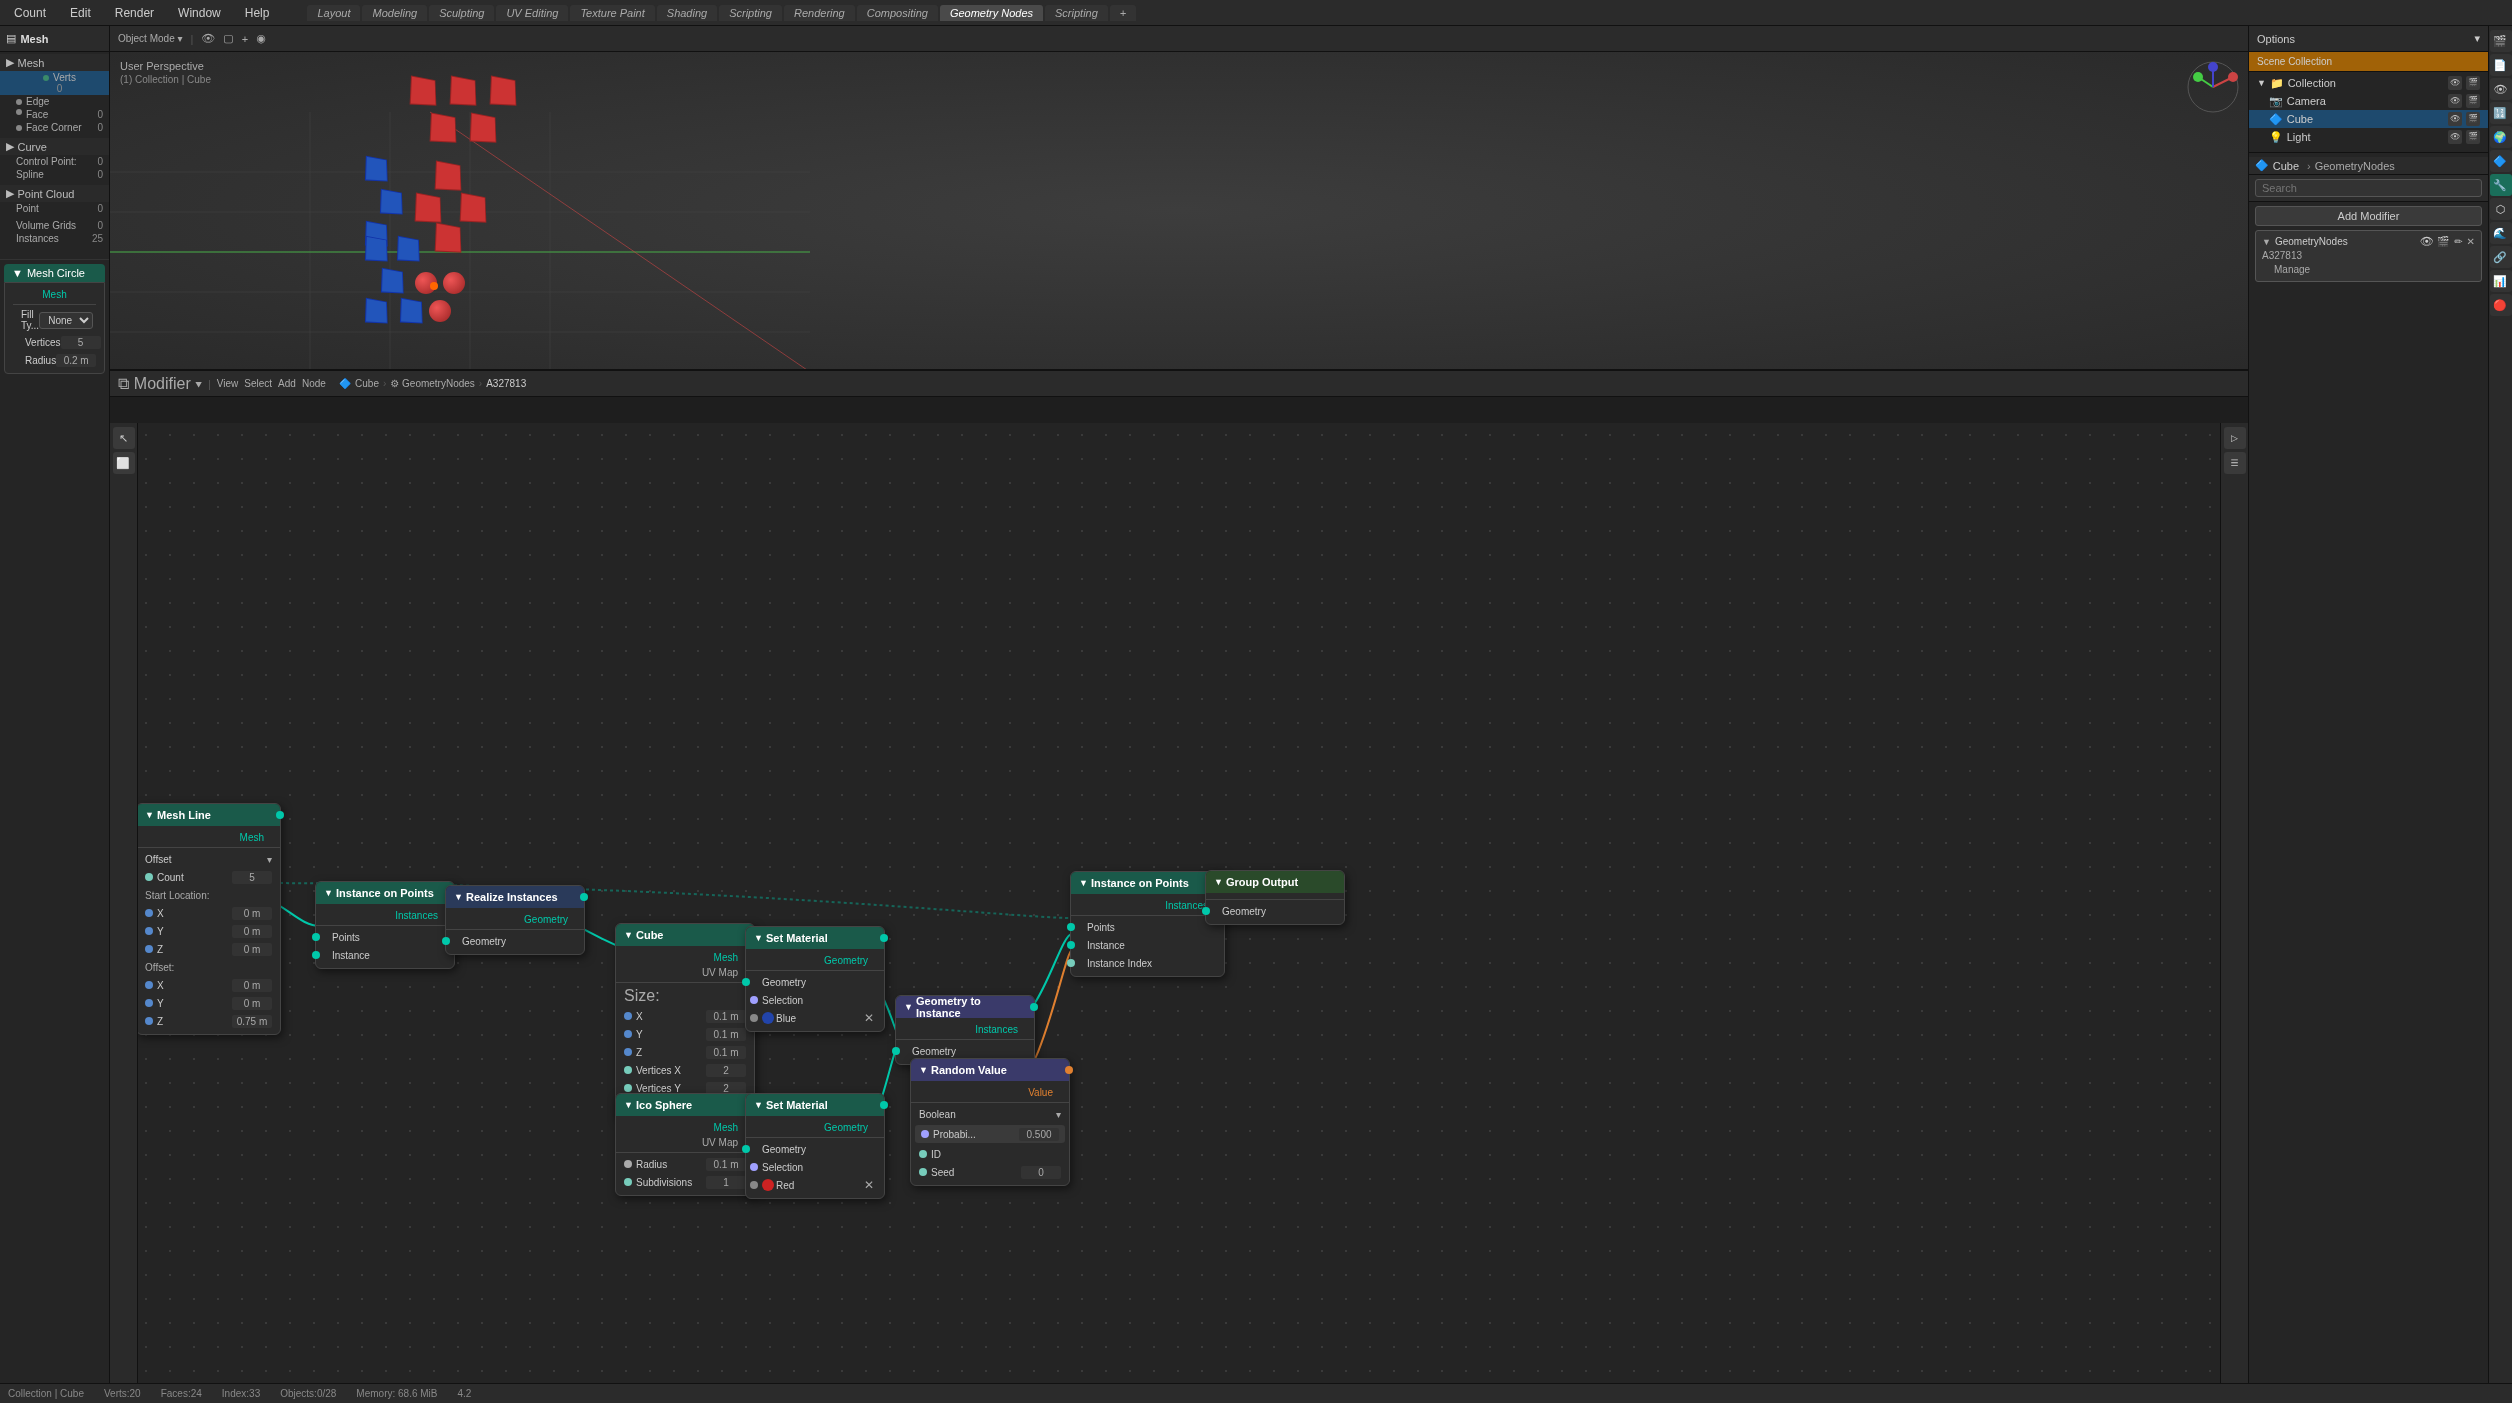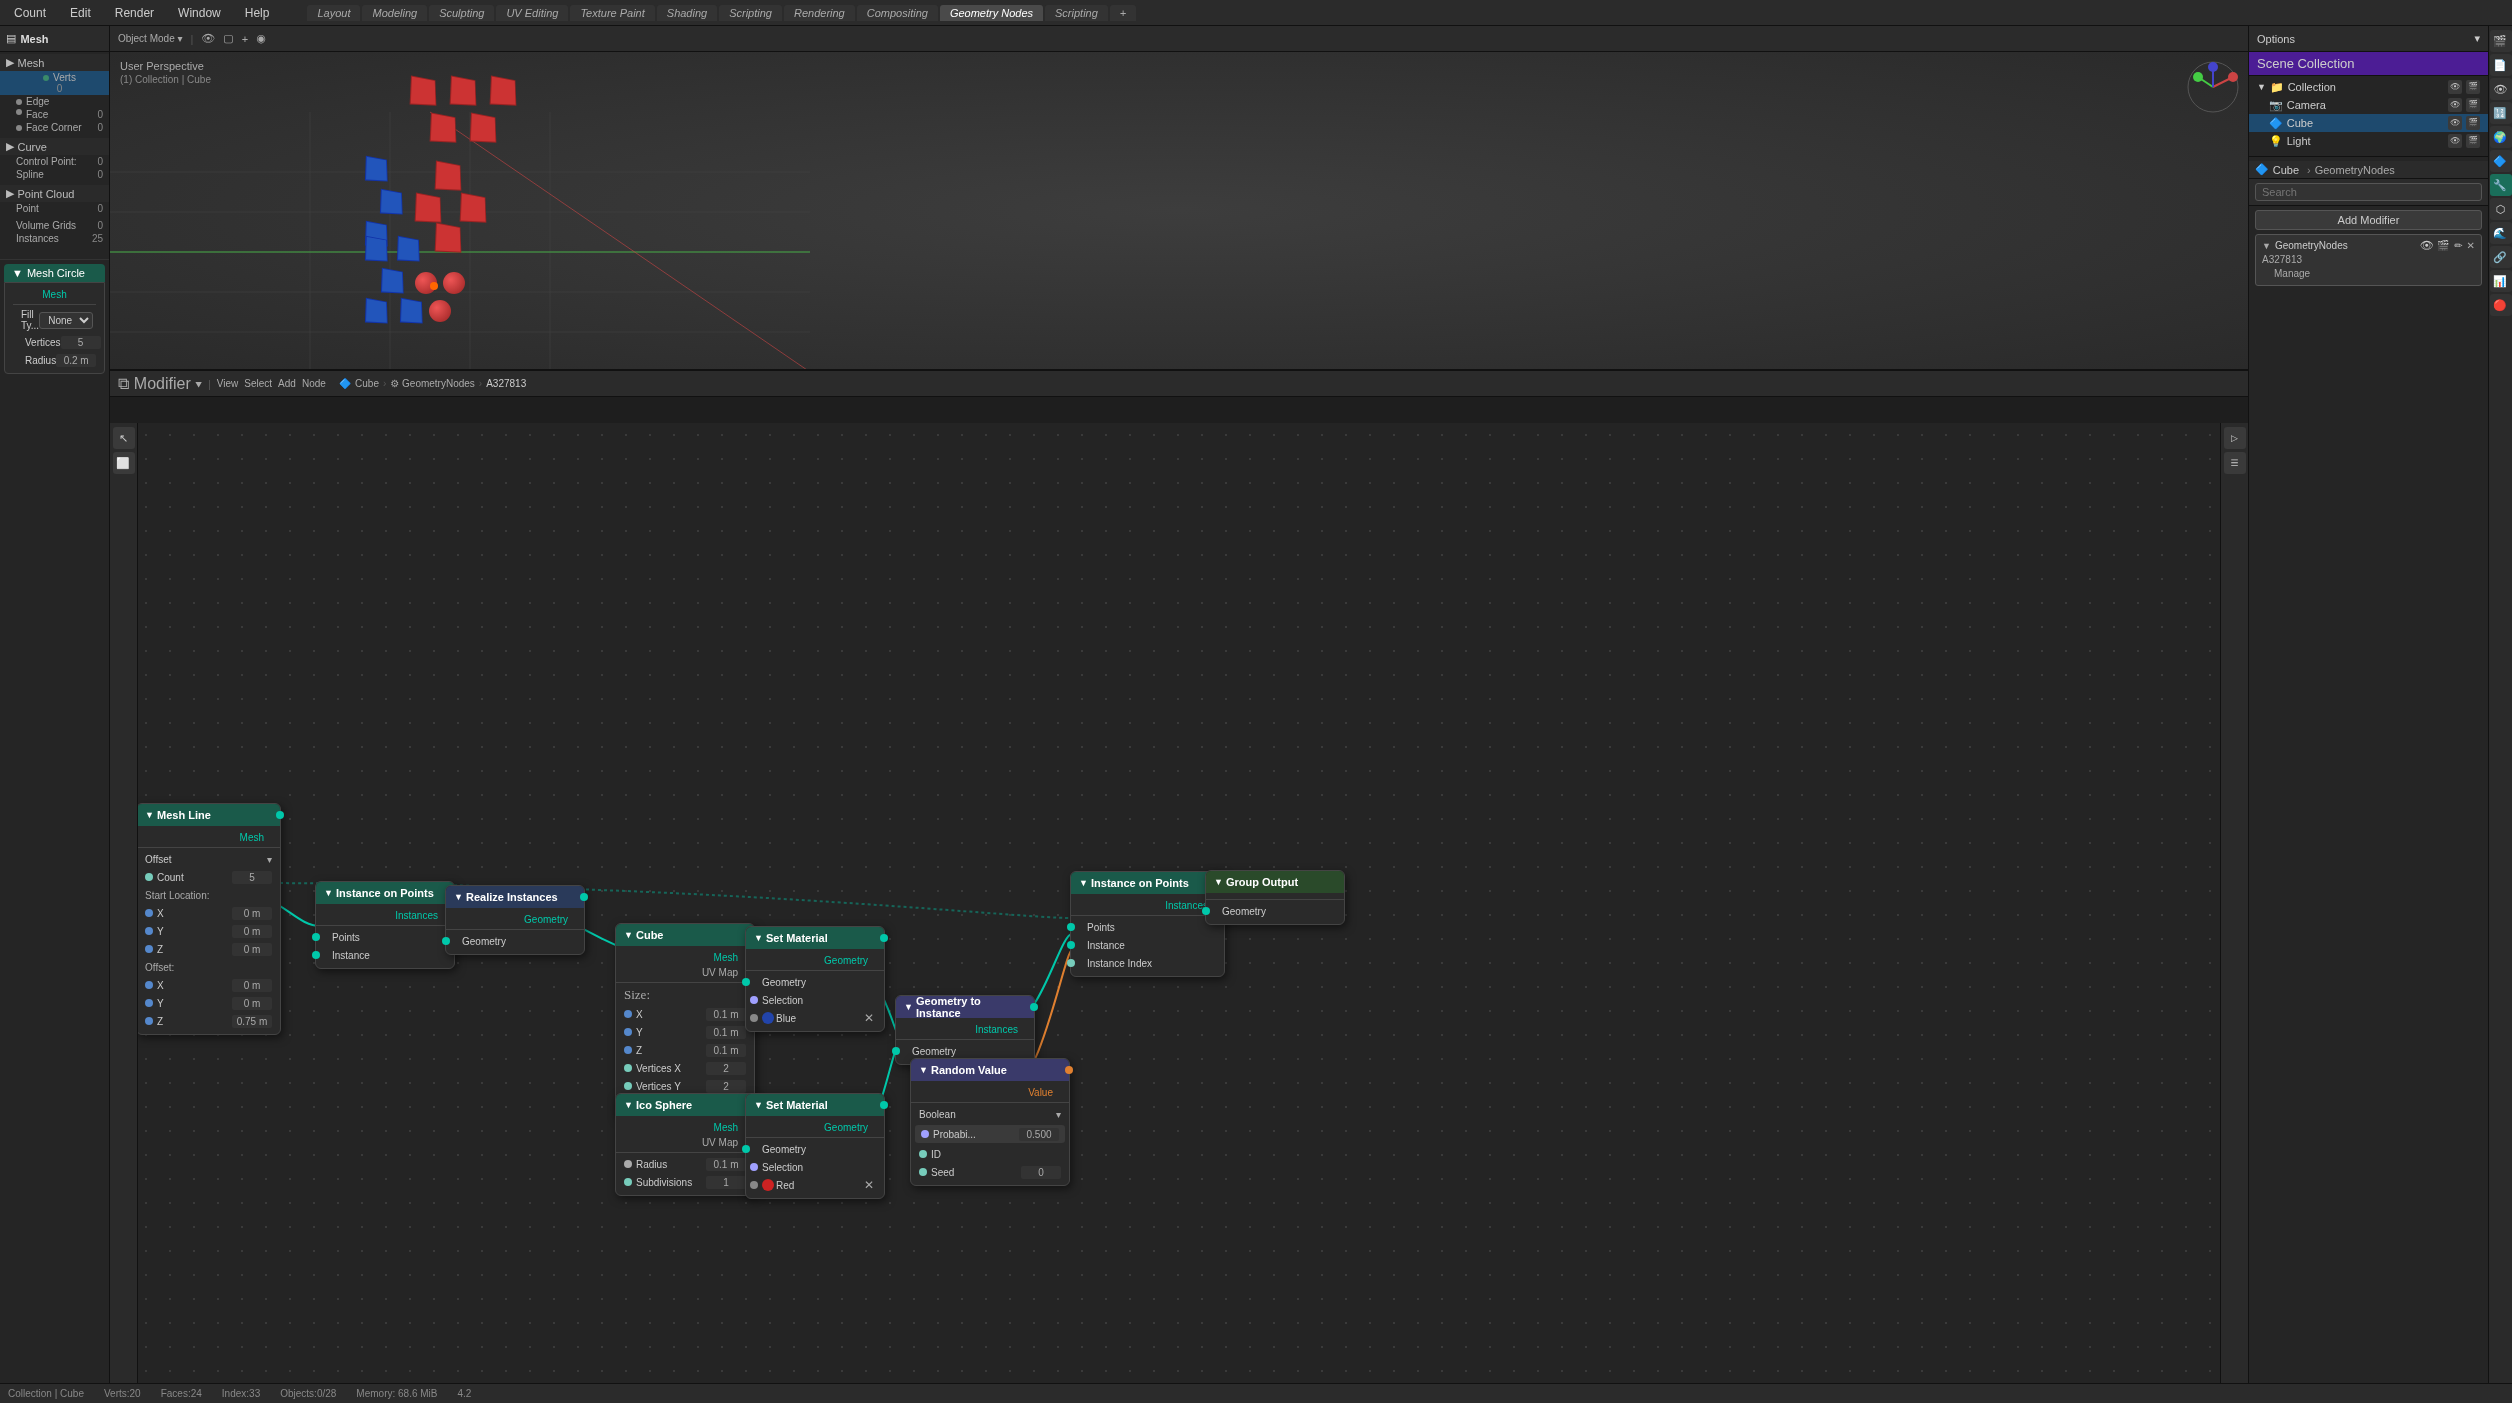--- a/index.html
+++ b/index.html
@@ -795,21 +795,21 @@
         <div class="node node-cube" style="left:505px; top:500px; width:140px;">
           <div class="node-header">
             <span style="font-size:9px;">▼</span>&nbsp;
             <span>Cube</span>
             <div class="socket socket-right socket-geometry" style="top:11px;"></div>
           </div>
           <div class="node-content">
             <div style="text-align:right; padding:2px 16px 2px 8px; color:#00c8aa; font-size:10px;">Mesh</div>
             <div style="text-align:right; padding:2px 16px 2px 8px; color:#aaa; font-size:10px;">UV Map</div>
             <div class="node-divider"></div>
-            <div style="padding:2px 8px; color:#aaa; font-size:13px;font-family:Liberation Serif, serif;">Size:</div>
+            <div style="padding:2px 8px; color:#aaa; font-size:16px;">Size:</div>
             <div class="node-row">
               <span style="width:8px;height:8px;border-radius:50%;background:#5588cc;display:inline-block;margin-right:4px;"></span>
               <span class="node-row-label">X</span>
               <span class="node-row-value">0.1 m</span>
             </div>
             <div class="node-row">
               <span style="width:8px;height:8px;border-radius:50%;background:#5588cc;display:inline-block;margin-right:4px;"></span>
               <span class="node-row-label">Y</span>
               <span class="node-row-value">0.1 m</span>
             </div>
@@ -1010,21 +1010,21 @@
 
   </div>
 
   <div class="right-panel">
 
     <div class="right-panel-top">
       <span>Options</span>
       <span>▾</span>
     </div>
 
-    <div style="padding:4px 8px; background:#4c1d95; border-bottom:1px solid #111; font-size:13px; color:#ccc;">Scene Collection</div>
+    <div style="padding:4px 8px; background:#a16207; border-bottom:1px solid #111; font-size:10px; color:#ccc;">Scene Collection</div>
 
     <div class="collection-panel">
       <div class="collection-item">
         <span style="font-size:9px;">▼</span>
         <span>📁</span>
         <span>Collection</span>
         <span style="margin-left:auto; width:14px; height:14px; display:inline-block; background:#3a3a3a; border-radius:2px; text-align:center; line-height:14px; font-size:8px;">👁</span>
         <span style="width:14px; height:14px; display:inline-block; background:#3a3a3a; border-radius:2px; text-align:center; line-height:14px; font-size:8px;">🎬</span>
       </div>
       <div class="collection-item" style="padding-left:20px;">

